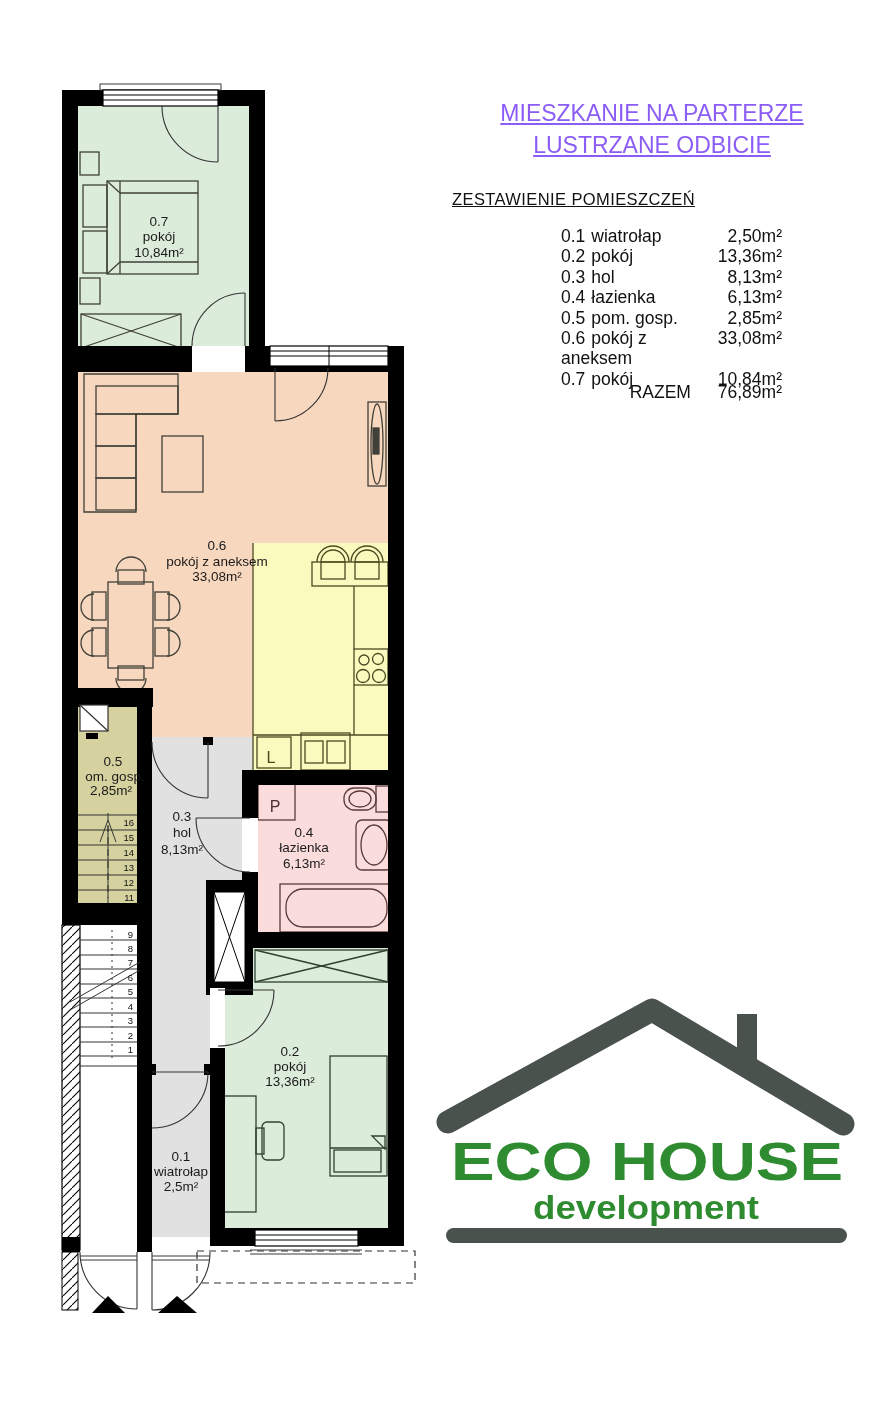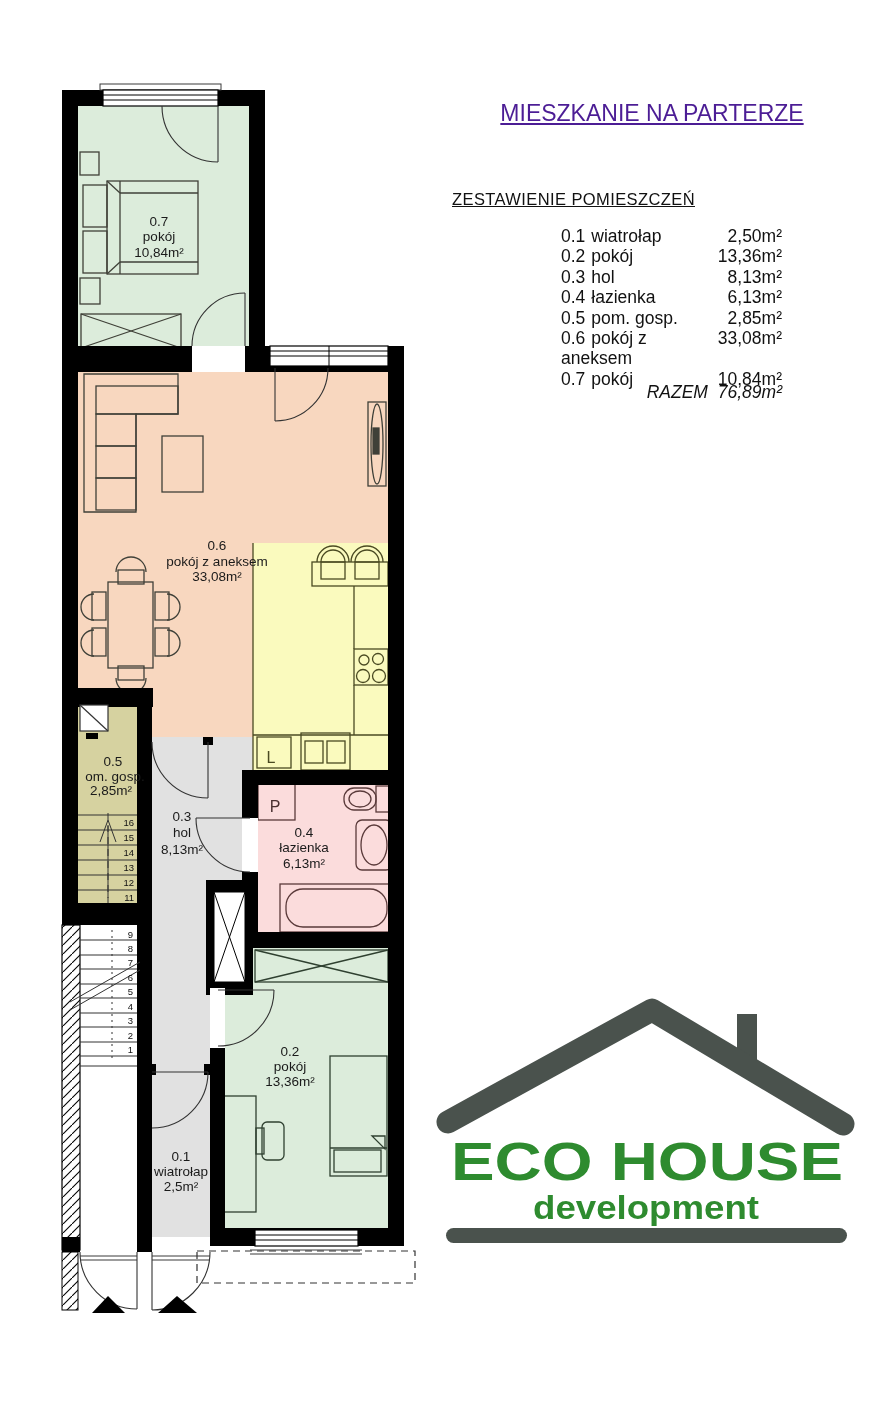--- a/index.html
+++ b/index.html
@@ -1,28 +1,28 @@
 <!DOCTYPE html>
 <html><head>
 <meta charset="utf-8">
 <style>
   html,body{margin:0;padding:0;}
   body{width:871px;height:1411px;position:relative;background:#fff;
        font-family:"Liberation Sans", sans-serif; color:#111; overflow:hidden;}
   .abs{position:absolute;}
   .title-block{left:452px;top:97px;width:400px;text-align:center;
-       font-size:23px;line-height:32px;color:#4c1d95;}
+       font-size:23px;line-height:32px;color:#8b5cf6;}
   .title-block div{text-decoration:underline;}
   .list-title{left:452px;top:190px;width:400px;
        font-size:16.5px;letter-spacing:.4px;text-decoration:underline;color:#111;}
   .room-list{left:514px;top:226px;width:268px;font-size:17.5px;color:#111;}
   .room-list .row{display:flex;justify-content:space-between;line-height:20.4px;margin-left:47px;}
   .room-list .lft .no{margin-right:6px;}
   .razem{left:514px;top:382px;width:268px;text-align:right;font-size:17.5px;color:#111;}
-  .razem span{margin-left:5px;font-style:italic;}
+  .razem span{margin-left:22px;}
   svg text{font-family:"Liberation Sans", sans-serif;}
 </style>
 </head>
 <body>
 
 <svg class="abs" style="left:0;top:0" width="440" height="1330" viewBox="0 0 440 1330">
   <defs>
     <pattern id="hatch" width="9" height="9" patternUnits="userSpaceOnUse">
       <line x1="0" y1="9" x2="9" y2="0" stroke="#000" stroke-width="1.1"></line>
     </pattern>
@@ -360,20 +360,21 @@
       <text x="181" y="1176">wiatrołap</text>
       <text x="181" y="1191">2,5m²</text>
     </g>
     <text x="271" y="763" font-size="16" fill="#4a4a22">L</text>
     <text x="275" y="812" font-size="16" fill="#4a3030">P</text>
   </g>
 </svg>
 
 <div class="abs title-block">
   <div>MIESZKANIE NA PARTERZE</div>
+  <div>LUSTRZANE ODBICIE</div>
 </div>
 
 <div class="abs list-title">ZESTAWIENIE POMIESZCZEŃ</div>
 
 <div class="abs room-list">
   <div class="row">
     <span class="lft"><span class="no">0.1</span><span>wiatrołap</span></span>
     <span class="ar">2,50m²</span>
   </div>
   <div class="row">

